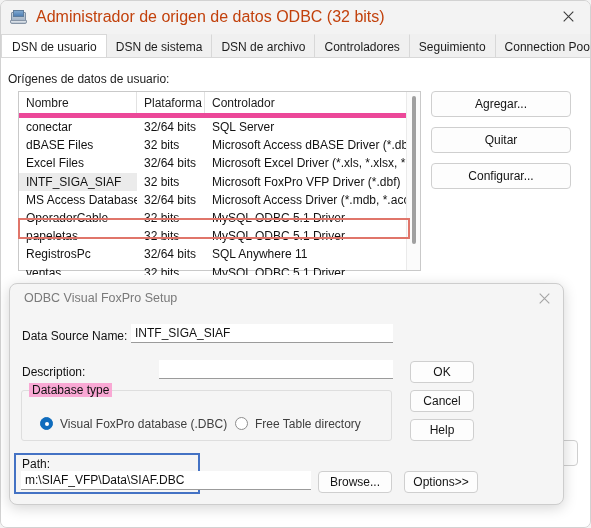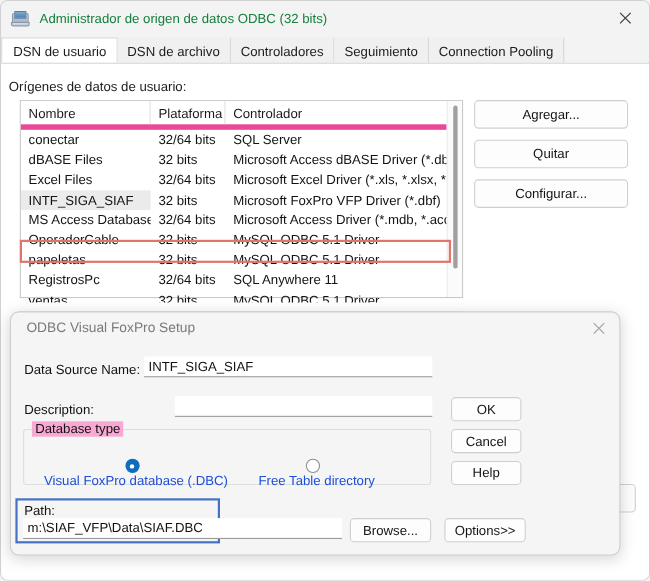--- a/index.html
+++ b/index.html
@@ -72,22 +72,22 @@
     position: absolute;
     left: 0px; top: 12px;
     width: 17px; height: 4px;
     background: linear-gradient(#e4e9ee, #b6c2cf);
     border: 1px solid #8795a6;
     border-radius: 0 0 2px 2px;
     box-sizing: border-box;
   }
   .title-text {
     margin-left: 8px;
-    font-size: 12px;
-    color: #15803d;
+    font-size: 16px;
+    color: #c2410c;
     white-space: nowrap;
   }
   .win-close {
     position: absolute;
     right: 0; top: 0;
     width: 44px; height: 31px;
     display: flex; align-items: center; justify-content: center;
     color: #404040;
     font-size: 15px;
     line-height: 1;
@@ -362,25 +362,24 @@
 
   .radio-row {
     position: absolute;
     left: 30px; top: 417px;
     width: 360px;
     height: 18px;
   }
   .radio-opt {
     position: absolute;
     display: flex;
-    align-items: center;
-    font-size: 12px;
-    color: #1d4ed8;
-    white-space: nowrap;
-    flex-direction: column;
+    align-items: flex-start;
+    font-size: 12px;
+    color: #404040;
+    white-space: nowrap;
   }
   #radio-dbc { left: 10px; top: 0; }
   #radio-free { left: 205px; top: 0; }
   .rb {
     width: 13px; height: 13px;
     border-radius: 50%;
     border: 1px solid #8d8d8d;
     background: #ffffff;
     box-sizing: border-box;
     margin-right: 7px;
@@ -439,20 +438,23 @@
           <path d="M0.7 0.7 L10.3 10.3 M10.3 0.7 L0.7 10.3" stroke="#3c3c3c" stroke-width="1.1" fill="none"></path>
         </svg>
       </div>
     </div>
 
     <div class="tabstrip">
       <div class="tab active">
           <span>DSN de usuario</span>
         </div>
       <div class="tab">
+          <span>DSN de sistema</span>
+        </div>
+      <div class="tab">
           <span>DSN de archivo</span>
         </div>
       <div class="tab">
           <span>Controladores</span>
         </div>
       <div class="tab">
           <span>Seguimiento</span>
         </div>
       <div class="tab">
           <span>Connection Pooling</span>

